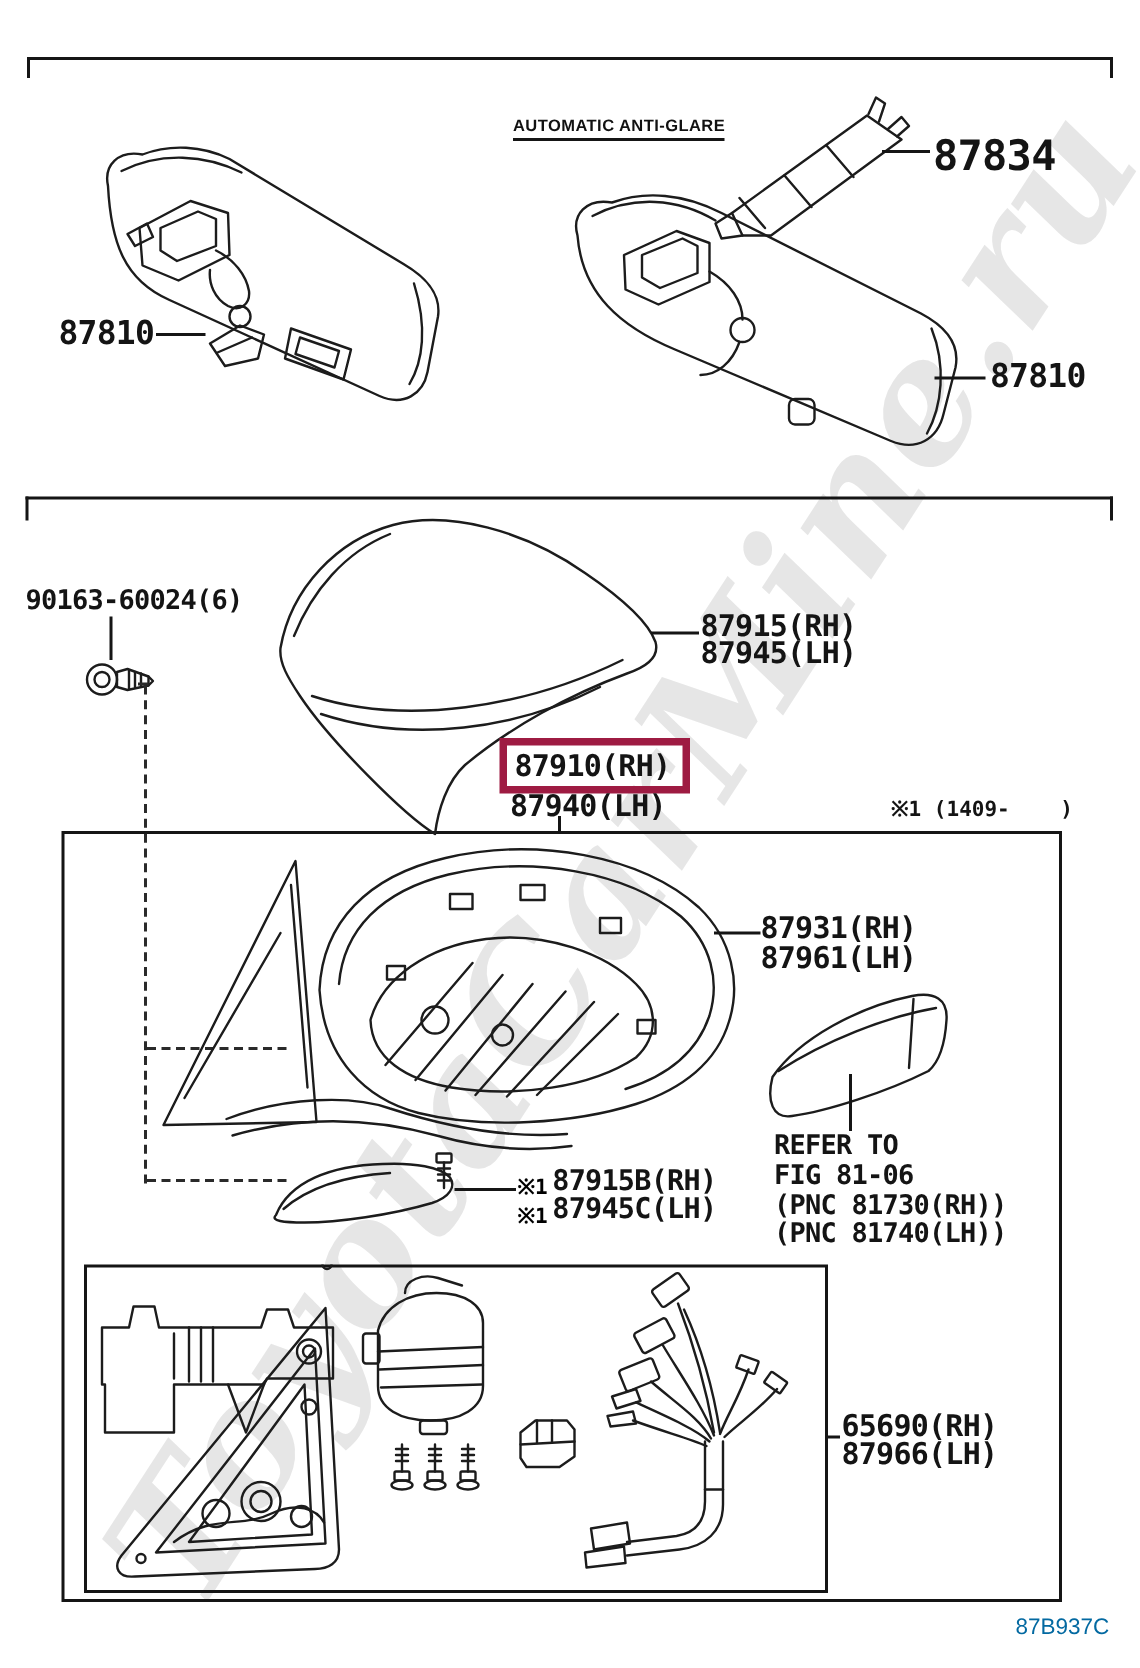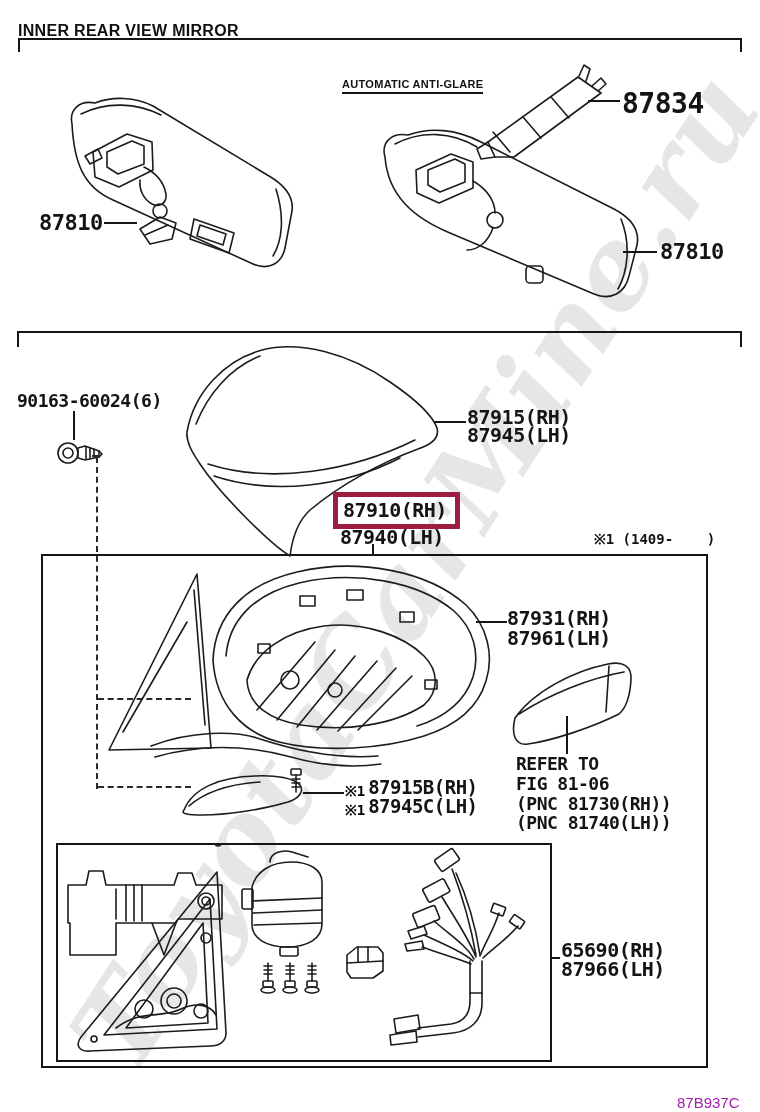--- a/index.html
+++ b/index.html
@@ -4,21 +4,21 @@
 <style>
   html,body{margin:0;padding:0;background:#fff;}
   #canvas{position:relative;width:760px;height:1112px;background:#ffffff;overflow:hidden;
           font-family:"DejaVu Sans Mono",monospace;}
   .abs{position:absolute;}
   .pn{font:bold 20px "DejaVu Sans Mono",monospace;color:#141414;white-space:pre;line-height:1;letter-spacing:-0.5px;z-index:5;}
   .pn18{font-size:18px;text-align:right;}
   .pn19{font-size:19px;}
   .note{font:bold 14px "DejaVu Sans Mono",monospace;color:#141414;white-space:pre;z-index:5;}
   .hdr{font:bold 16px "Liberation Sans",sans-serif;color:#111;letter-spacing:.3px;line-height:1;z-index:5;}
-  .code{font:15px "Liberation Sans",sans-serif;color:#a21caf;z-index:5;margin-top:18px;}
+  .code{font:15px "Liberation Sans",sans-serif;color:#0369a1;z-index:5;}
   .lineH{height:2px;background:#151515;z-index:4;}
   .lineV{width:2px;background:#151515;z-index:4;}
   .dashV{width:0;border-left:2px dashed #2a2a2a;z-index:3;}
   .dashH{height:0;border-top:2px dashed #2a2a2a;z-index:3;}
   .bracket{border:2px solid #151515;border-bottom:none;height:12px;z-index:4;}
   .bigbox{border:2px solid #151515;box-sizing:border-box;z-index:2;}
   .hl{border:5px solid #9e1b42;box-sizing:border-box;z-index:4;background:transparent;}
   .underl{border-bottom:2px solid #151515;padding-bottom:2px;font-size:11px;}
   .marker{font:bold 14px "DejaVu Sans Mono",monospace;margin-right:3px;position:relative;top:3px;}
   .baseline{display:flex;align-items:flex-start;z-index:5;}
@@ -27,21 +27,20 @@
   #watermark{z-index:1;color:#d2d2d2;opacity:.55;font:italic bold 112px "DejaVu Serif",serif;
              white-space:nowrap;transform:rotate(-57deg);transform-origin:center center;letter-spacing:2px;}
 </style>
 </head>
 <body>
 
 <div id="canvas">
 
   <div id="watermark" class="abs" style="left:-165px;top:505px;">ToyotaCarMine.ru</div>
 
-  <div class="abs hdr" style="left:18px;top:23px;">INNER REAR VIEW MIRROR</div>
   <div class="abs bracket" style="left:18px;top:38px;width:720px;"></div>
   <div class="abs hdr underl" style="left:342px;top:79px;">AUTOMATIC ANTI-GLARE</div>
 
   <svg style="left:55px;top:90px;" width="270" height="215" viewBox="0 0 270 215">
     <path d="M 17 34 C 14 20 24 10 40 13 C 58 6 80 7 98 16 L 214 86 C 231 96 239 107 237 121 L 230 158 C 227 173 214 181 198 174 L 58 110 C 28 97 19 72 17 34 Z"></path>
     <path d="M 26 24 C 52 11 82 13 106 25"></path>
     <path d="M 221 99 C 230 128 227 151 218 166"></path>
     <path d="M 38 62 L 72 44 L 97 52 L 98 80 L 64 97 L 40 87 Z"></path>
     <path d="M 52 62 L 77 51 L 89 56 L 89 74 L 63 84 L 52 77 Z"></path>
     <path d="M 30 66 L 43 59 L 47 68 L 35 74 Z"></path>

